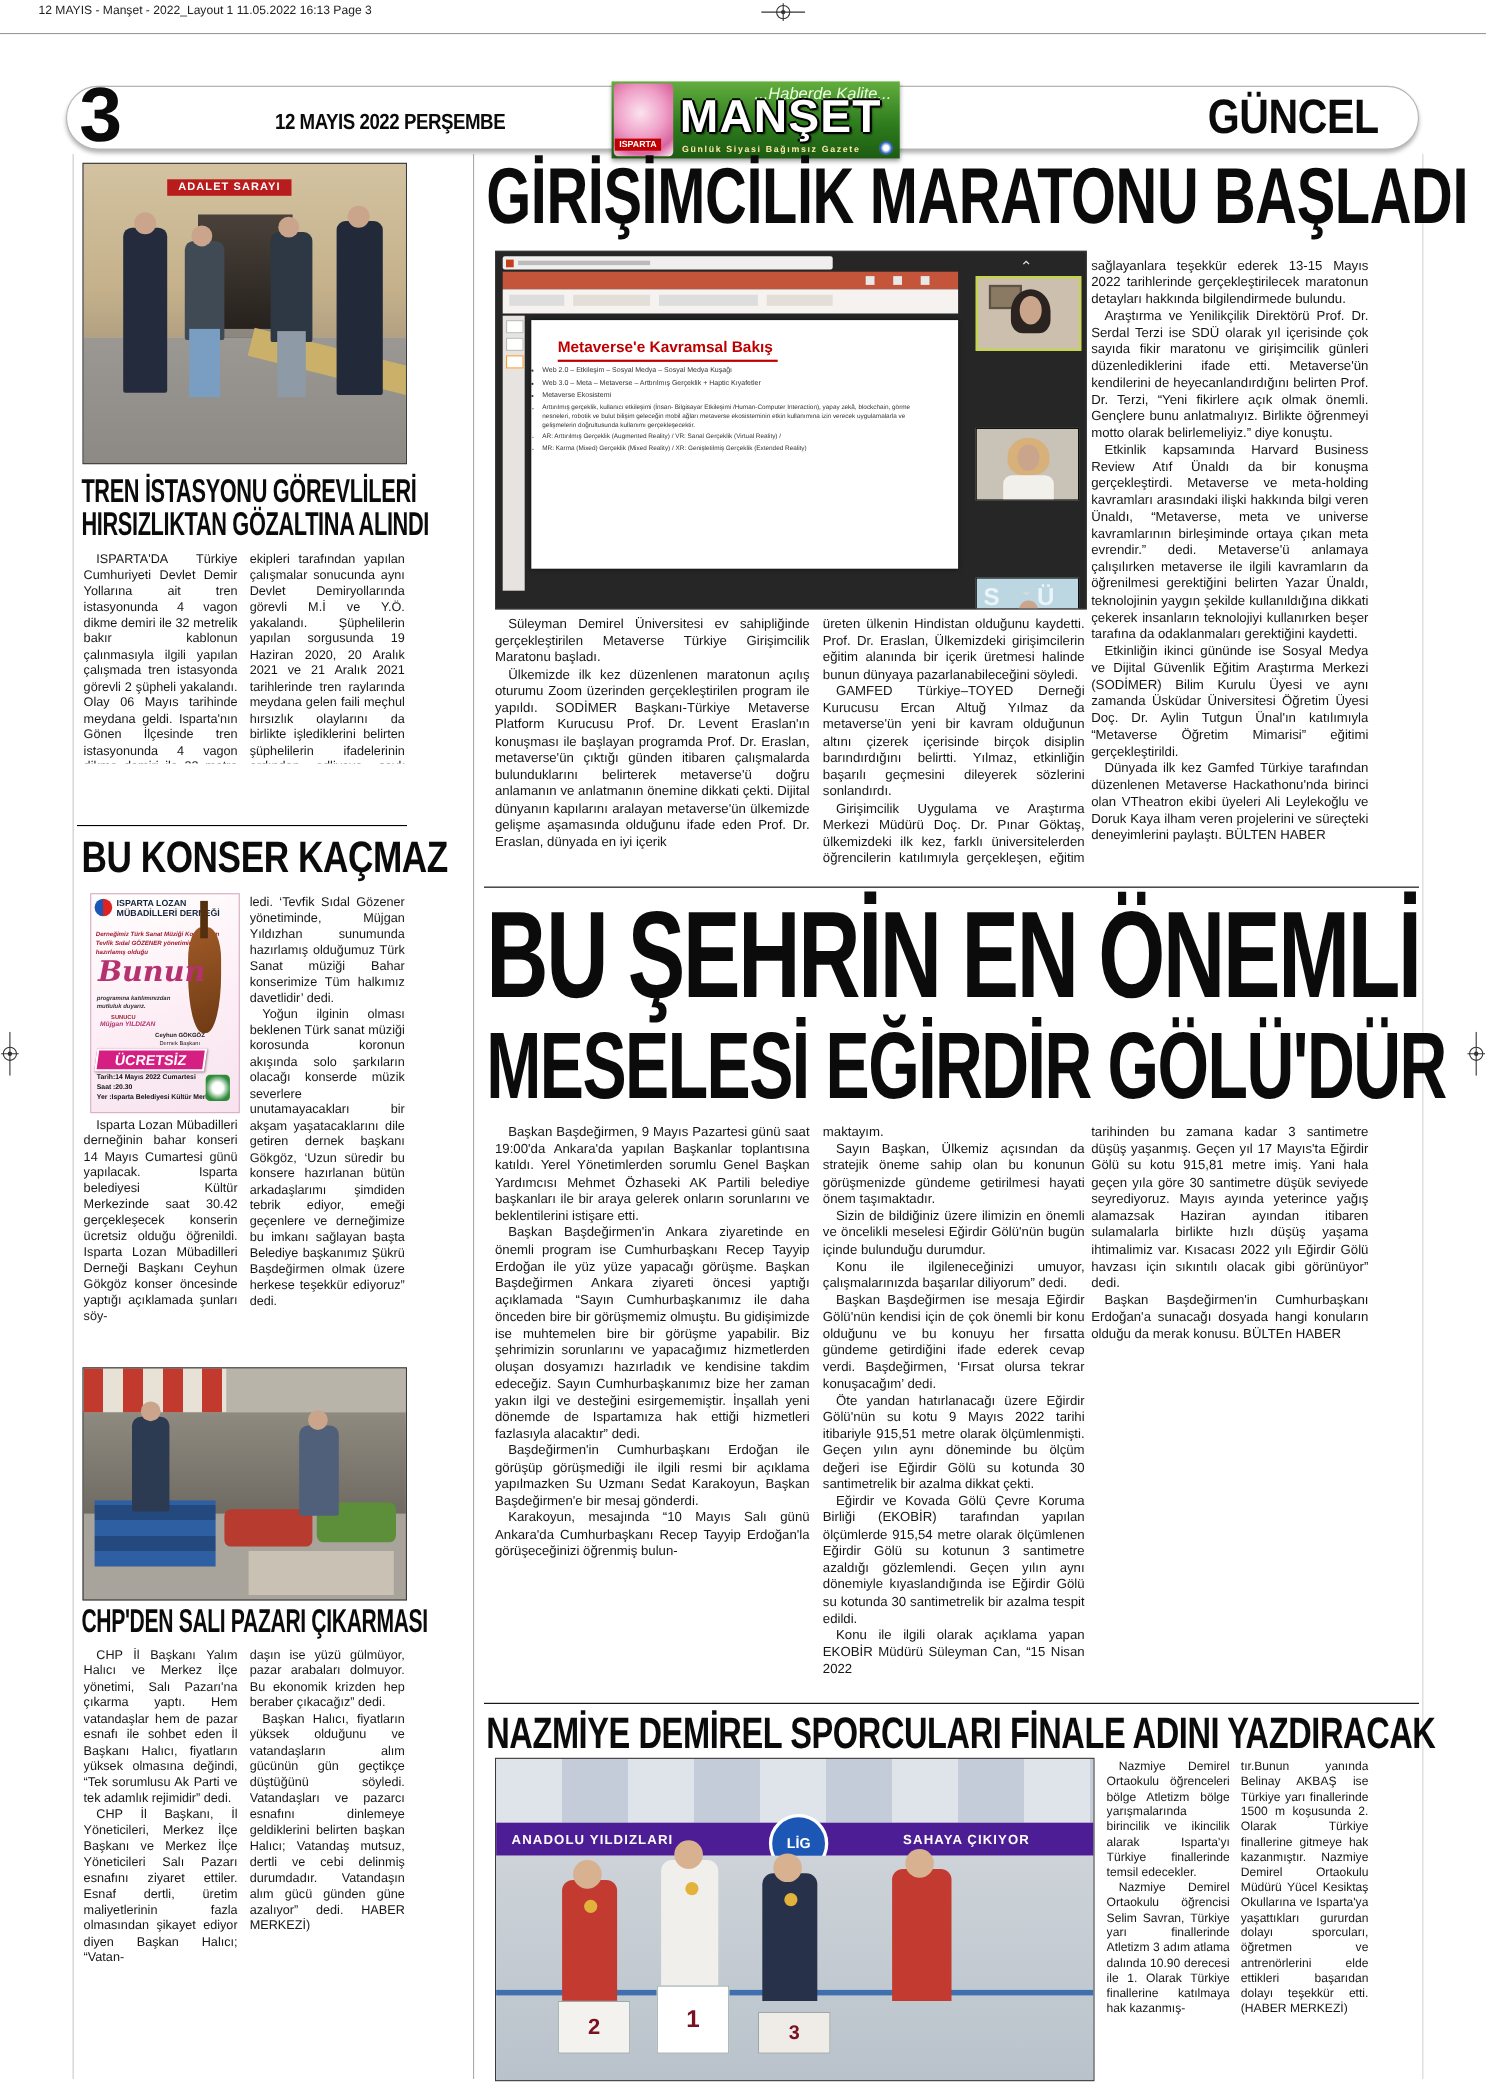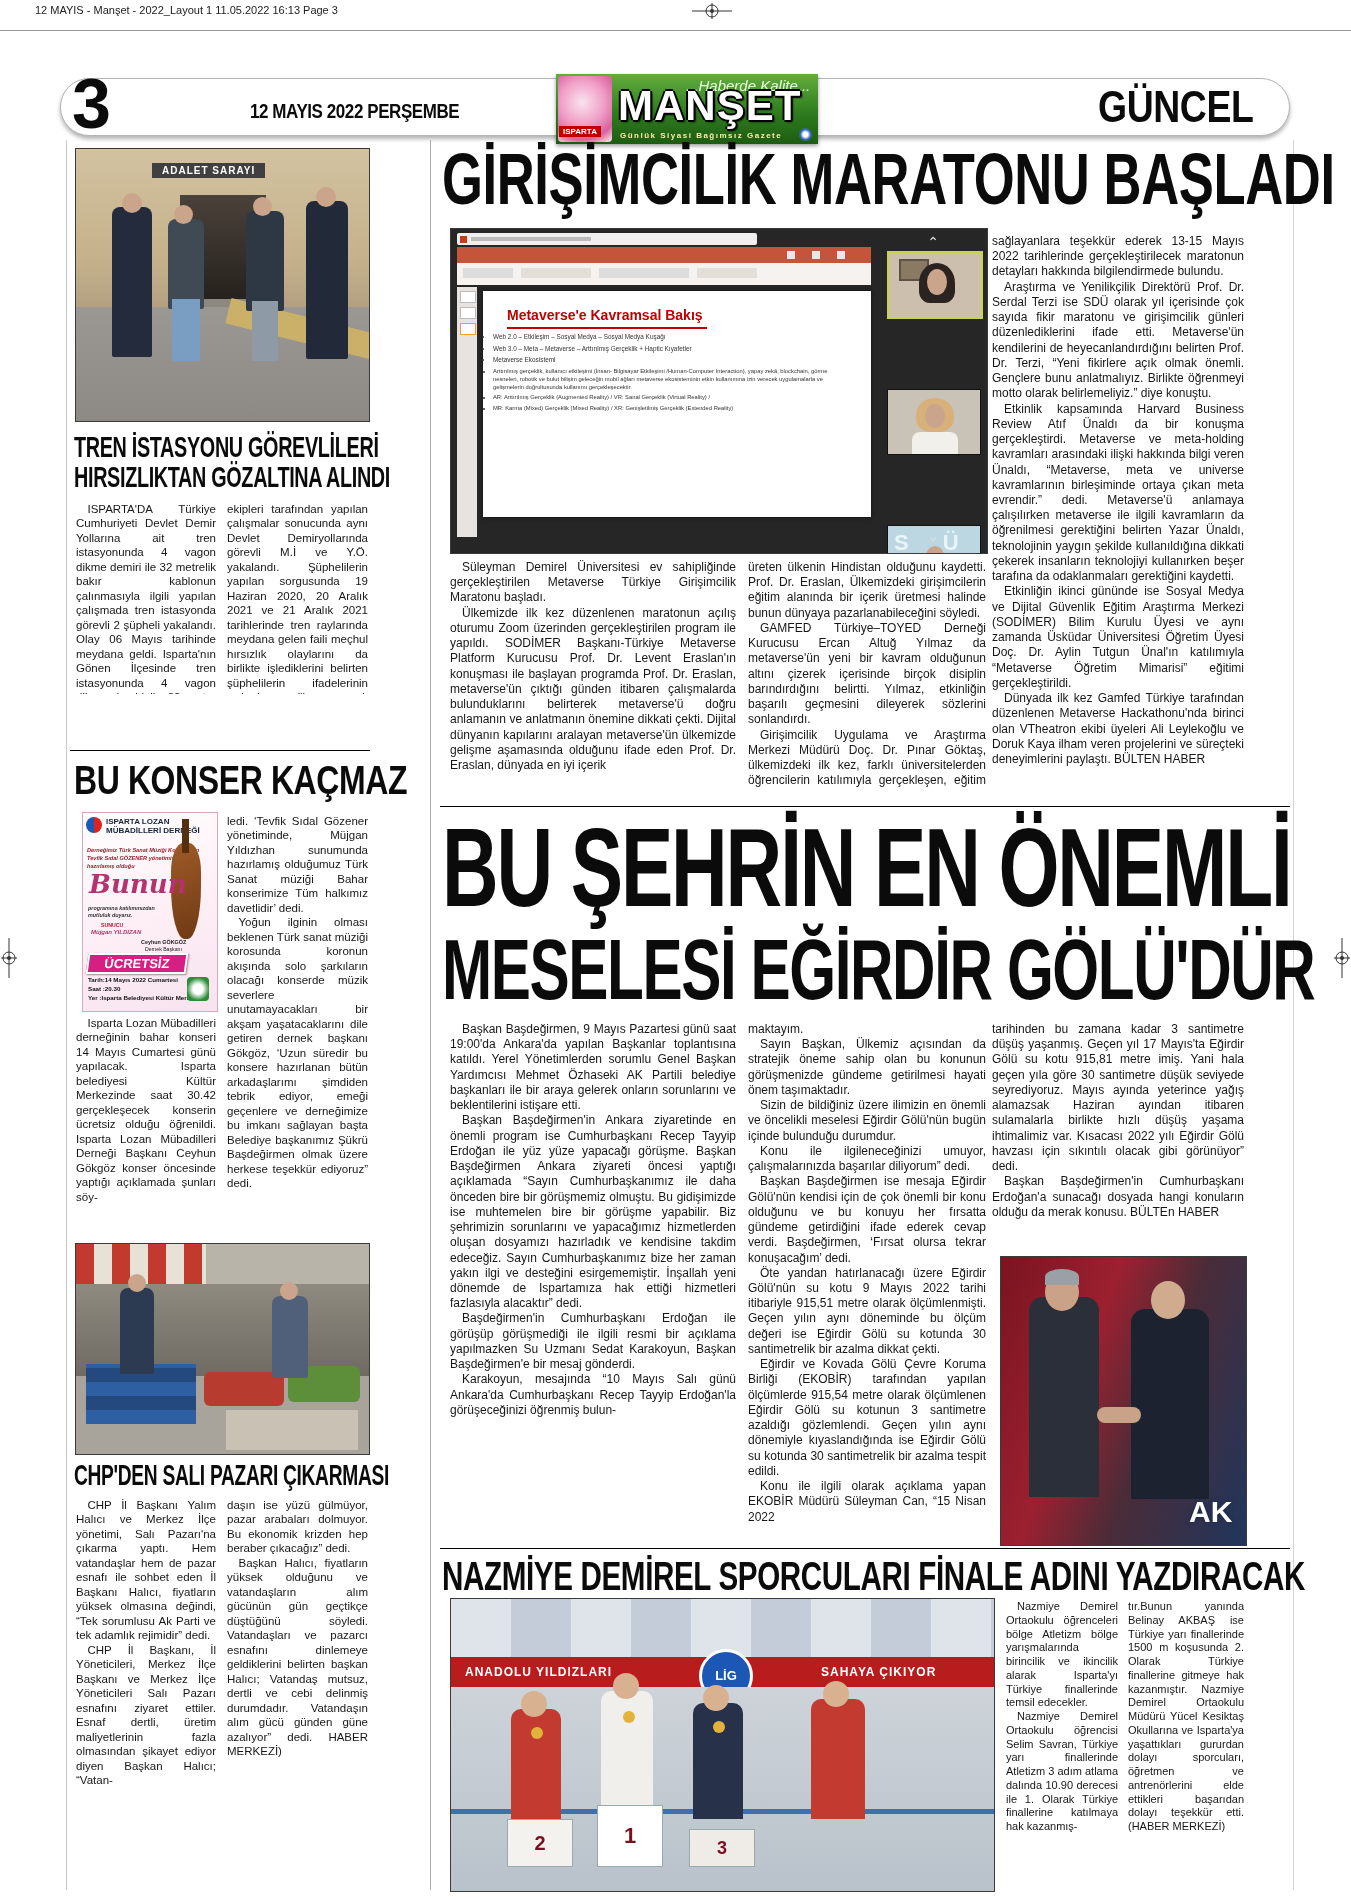--- a/index.html
+++ b/index.html
@@ -91,21 +91,21 @@
     <div class="abs" style="left:243px;top:54px;width:13px;height:13px;border-radius:50%;
          background:radial-gradient(circle,#fff 25%,#1c57b5 60%,#e3b10e 100%);"></div>
   </div>
 
   <div class="abs hairline" style="left:66px;top:140px;width:1px;height:1750px;background:#c9c9c9;"></div>
   <div class="abs hairline" style="left:430px;top:140px;width:1px;height:1750px;background:#aaa;"></div>
   <div class="abs hairline" style="left:1293px;top:140px;width:1px;height:1750px;background:#d5d5d5;"></div>
 
   <div class="abs photo" style="left:75px;top:148px;width:293px;height:272px;background:#b7b4b0;">
     <div class="abs" style="left:0;top:0;width:293px;height:158px;background:linear-gradient(180deg,#d3c2a0 0%,#c5b28c 70%,#b3a081 100%);"></div>
-    <div class="abs" style="left:76px;top:14px;background:#404040;color:#fff;font-size:10px;font-weight:bold;padding:2px 10px;letter-spacing:1px;">ADALET SARAYI</div>
+    <div class="abs" style="left:76px;top:14px;background:#b91c1c;color:#fff;font-size:10px;font-weight:bold;padding:2px 10px;letter-spacing:1px;">ADALET SARAYI</div>
     <div class="abs" style="left:104px;top:46px;width:86px;height:112px;background:linear-gradient(180deg,#4a423a,#241f1b);"></div>
     <div class="abs" style="left:96px;top:150px;width:102px;height:8px;background:#8c8880;"></div>
     <div class="abs" style="left:0;top:158px;width:293px;height:114px;background:linear-gradient(180deg,#9b9894 0%,#8d8a86 100%);"></div>
     <div class="abs" style="left:150px;top:168px;width:160px;height:26px;background:#cbb06a;transform:rotate(14deg);"></div>
     <div class="abs" style="left:36px;top:58px;width:40px;height:150px;background:#232b3d;border-radius:8px 8px 2px 2px;"></div>
     <div class="abs head" style="left:46px;top:44px;width:20px;height:20px;"></div>
     <div class="abs" style="left:92px;top:70px;width:36px;height:90px;background:#3f4a55;border-radius:8px 8px 2px 2px;"></div>
     <div class="abs" style="left:96px;top:150px;width:28px;height:62px;background:#7a9ec2;"></div>
     <div class="abs head" style="left:98px;top:56px;width:19px;height:19px;"></div>
     <div class="abs" style="left:170px;top:62px;width:38px;height:100px;background:#2e3744;border-radius:8px 8px 2px 2px;"></div>
@@ -247,37 +247,27 @@
  Sayın Başkan, Ülkemiz açısından da stratejik öneme sahip olan bu konunun görüşmenizde gündeme getirilmesi hayati önem taşımaktadır.
  Sizin de bildiğiniz üzere ilimizin en önemli ve öncelikli meselesi Eğirdir Gölü'nün bugün içinde bulunduğu durumdur.
  Konu ile ilgileneceğinizi umuyor, çalışmalarınızda başarılar diliyorum” dedi.
  Başkan Başdeğirmen ise mesaja Eğirdir Gölü'nün kendisi için de çok önemli bir konu olduğunu ve bu konuyu her fırsatta gündeme getirdiğini ifade ederek cevap verdi. Başdeğirmen, ‘Fırsat olursa tekrar konuşacağım’ dedi.
  Öte yandan hatırlanacağı üzere Eğirdir Gölü'nün su kotu 9 Mayıs 2022 tarihi itibariyle 915,51 metre olarak ölçümlenmişti. Geçen yılın aynı döneminde bu ölçüm değeri ise Eğirdir Gölü su kotunda 30 santimetrelik bir azalma dikkat çekti.
  Eğirdir ve Kovada Gölü Çevre Koruma Birliği (EKOBİR) tarafından yapılan ölçümlerde 915,54 metre olarak ölçümlenen Eğirdir Gölü su kotunun 3 santimetre azaldığı gözlemlendi. Geçen yılın aynı dönemiyle kıyaslandığında ise Eğirdir Gölü su kotunda 30 santimetrelik bir azalma tespit edildi.
  Konu ile ilgili olarak açıklama yapan EKOBİR Müdürü Süleyman Can, “15 Nisan 2022</div>
   <div class="abs body-text b2" style="left:992px;top:1022px;width:252px;height:228px;">tarihinden bu zamana kadar 3 santimetre düşüş yaşanmış. Geçen yıl 17 Mayıs'ta Eğirdir Gölü su kotu 915,81 metre imiş. Yani hala geçen yıla göre 30 santimetre düşük seviyede seyrediyoruz. Mayıs ayında yeterince yağış alamazsak Haziran ayından itibaren sulamalarla birlikte hızlı düşüş yaşama ihtimalimiz var. Kısacası 2022 yılı Eğirdir Gölü havzası için sıkıntılı olacak gibi görünüyor” dedi.
  Başkan Başdeğirmen'in Cumhurbaşkanı Erdoğan'a sunacağı dosyada hangi konuların olduğu da merak konusu. BÜLTEn HABER</div>
 
-  <div class="abs photo" style="left:1000px;top:1256px;width:245px;height:288px;
-       background:linear-gradient(110deg,#7a1420 0%,#9c2030 35%,#4a2c38 60%,#20365c 100%);">
-    <div class="abs" style="left:28px;top:40px;width:70px;height:200px;border-radius:14px 14px 0 0;background:#2a2f3a;"></div>
-    <div class="abs" style="left:44px;top:16px;width:34px;height:38px;border-radius:50%;background:#c9a288;"></div>
-    <div class="abs" style="left:44px;top:12px;width:34px;height:16px;border-radius:50% 50% 0 0;background:#9aa0a6;"></div>
-    <div class="abs" style="left:130px;top:52px;width:78px;height:190px;border-radius:14px 14px 0 0;background:#1d2230;"></div>
-    <div class="abs" style="left:150px;top:24px;width:34px;height:38px;border-radius:50%;background:#d0ab8e;"></div>
-    <div class="abs" style="left:96px;top:150px;width:44px;height:16px;border-radius:8px;background:#c9a288;"></div>
-    <div class="abs" style="left:188px;top:238px;font-size:30px;font-weight:900;color:#fff;text-shadow:0 0 4px #12264d;">AK</div>
-  </div>
 
   <div class="abs rule" style="left:440px;top:1548px;width:850px;height:1px;"></div>
   <div class="abs headline cond" style="left:442px;top:1554px;font-size:40px;transform:scaleX(.74);">NAZMİYE DEMİREL SPORCULARI FİNALE ADINI YAZDIRACAK</div>
 
   <div class="abs photo" style="left:450px;top:1598px;width:543px;height:292px;background:#e8e6e2;">
     <div class="abs" style="left:0;top:0;width:543px;height:58px;background:repeating-linear-gradient(90deg,#dfe4ea 0 60px,#c3ccd8 60px 120px);"></div>
-    <div class="abs" style="left:0;top:58px;width:543px;height:30px;background:#b91c1c;color:#fff;">
+    <div class="abs" style="left:0;top:58px;width:543px;height:30px;background:#4c1d95;color:#fff;">
       <span class="abs" style="left:14px;top:8px;font-size:12px;font-weight:900;letter-spacing:1px;">ANADOLU YILDIZLARI</span>
       <span class="abs" style="left:370px;top:8px;font-size:12px;font-weight:900;letter-spacing:1px;">SAHAYA ÇIKIYOR</span>
     </div>
     <div class="abs" style="left:248px;top:50px;width:48px;height:48px;border-radius:50%;background:#1c57b5;border:3px solid #fff;
          color:#fff;font-size:13px;font-weight:900;text-align:center;line-height:48px;">LİG</div>
     <div class="abs" style="left:0;top:88px;width:543px;height:204px;background:linear-gradient(180deg,#cdd3d8 0%,#b9c2cb 100%);"></div>
     <div class="abs" style="left:0;top:210px;width:543px;height:5px;background:#3f6fae;"></div>
     <div class="abs" style="left:60px;top:110px;width:50px;height:110px;border-radius:10px 10px 0 0;background:#c23a30;"></div>
     <div class="abs" style="left:70px;top:92px;width:26px;height:26px;border-radius:50%;background:#d8b290;"></div>
     <div class="abs" style="left:80px;top:128px;width:12px;height:12px;border-radius:50%;background:#e3b23a;"></div>

